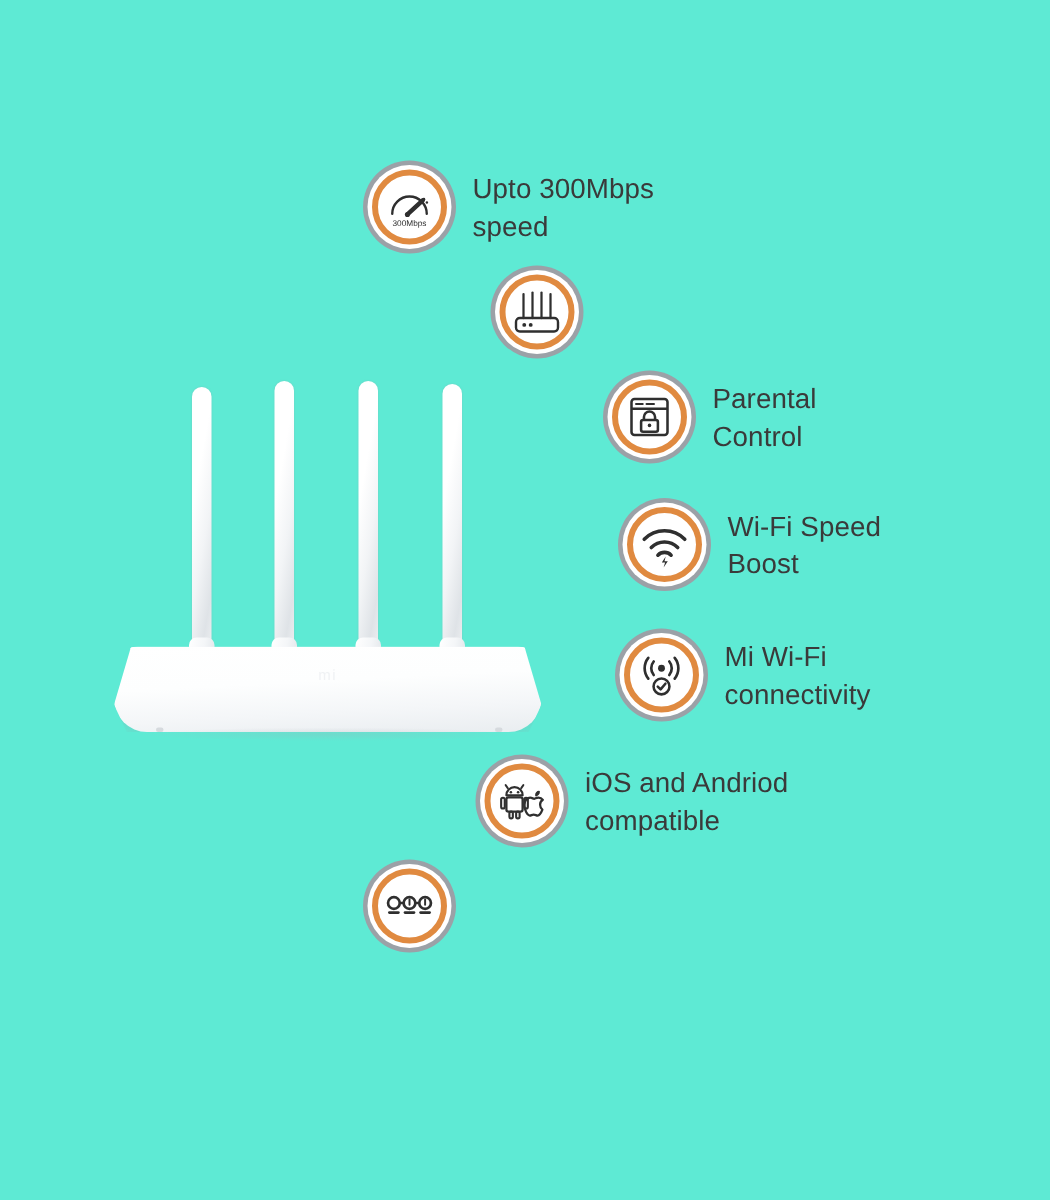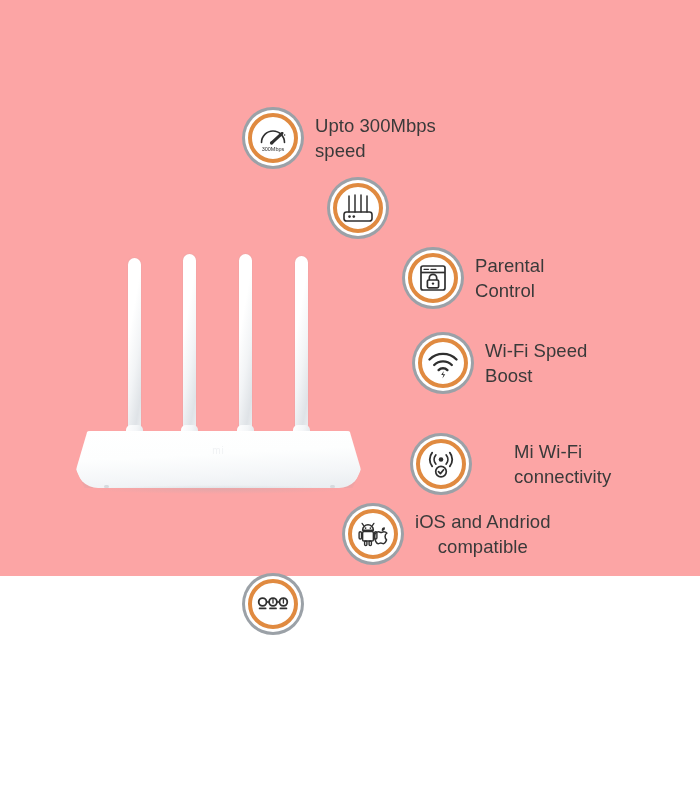--- a/index.html
+++ b/index.html
@@ -12,22 +12,22 @@
     background: #ffffff;
     font-family: "Liberation Sans", sans-serif;
     overflow: hidden;
     position: relative;
   }
 
   #infographic {
     position: absolute;
     inset: 0;
     width: 700px;
-    height: 576px;
-    background: #fca5a5;
+    height: 800px;
+    background: #5eead4;
   }
 
   
   #router {
     position: absolute;
     left: 80px;
     top: 245px;
     width: 280px;
     height: 250px;
   }
@@ -138,22 +138,22 @@
     color: #3a3a3a;
     white-space: pre-line;
     letter-spacing: 0.05px;
   }
 
   
   #feature-speed     { left: 245px; top: 110px; }
   #feature-antenna   { left: 330px; top: 180px; }
   #feature-parental  { left: 405px; top: 250px; }
   #feature-boost     { left: 415px; top: 335px; align-items: center; }
-  #feature-miwifi    { left: 413px; top: 436px; gap: 31px; }
-  #feature-os        { left: 345px; top: 506px; text-align: center; }
+  #feature-miwifi    { left: 413px; top: 422px; }
+  #feature-os        { left: 320px; top: 506px; }
   #feature-setup     { left: 245px; top: 576px; }
 </style>
 </head>
 <body>
 
 <div id="infographic">
 
   <div id="router">
     <div class="antenna" id="ant1"></div>
     <div class="antenna" id="ant2"></div>

